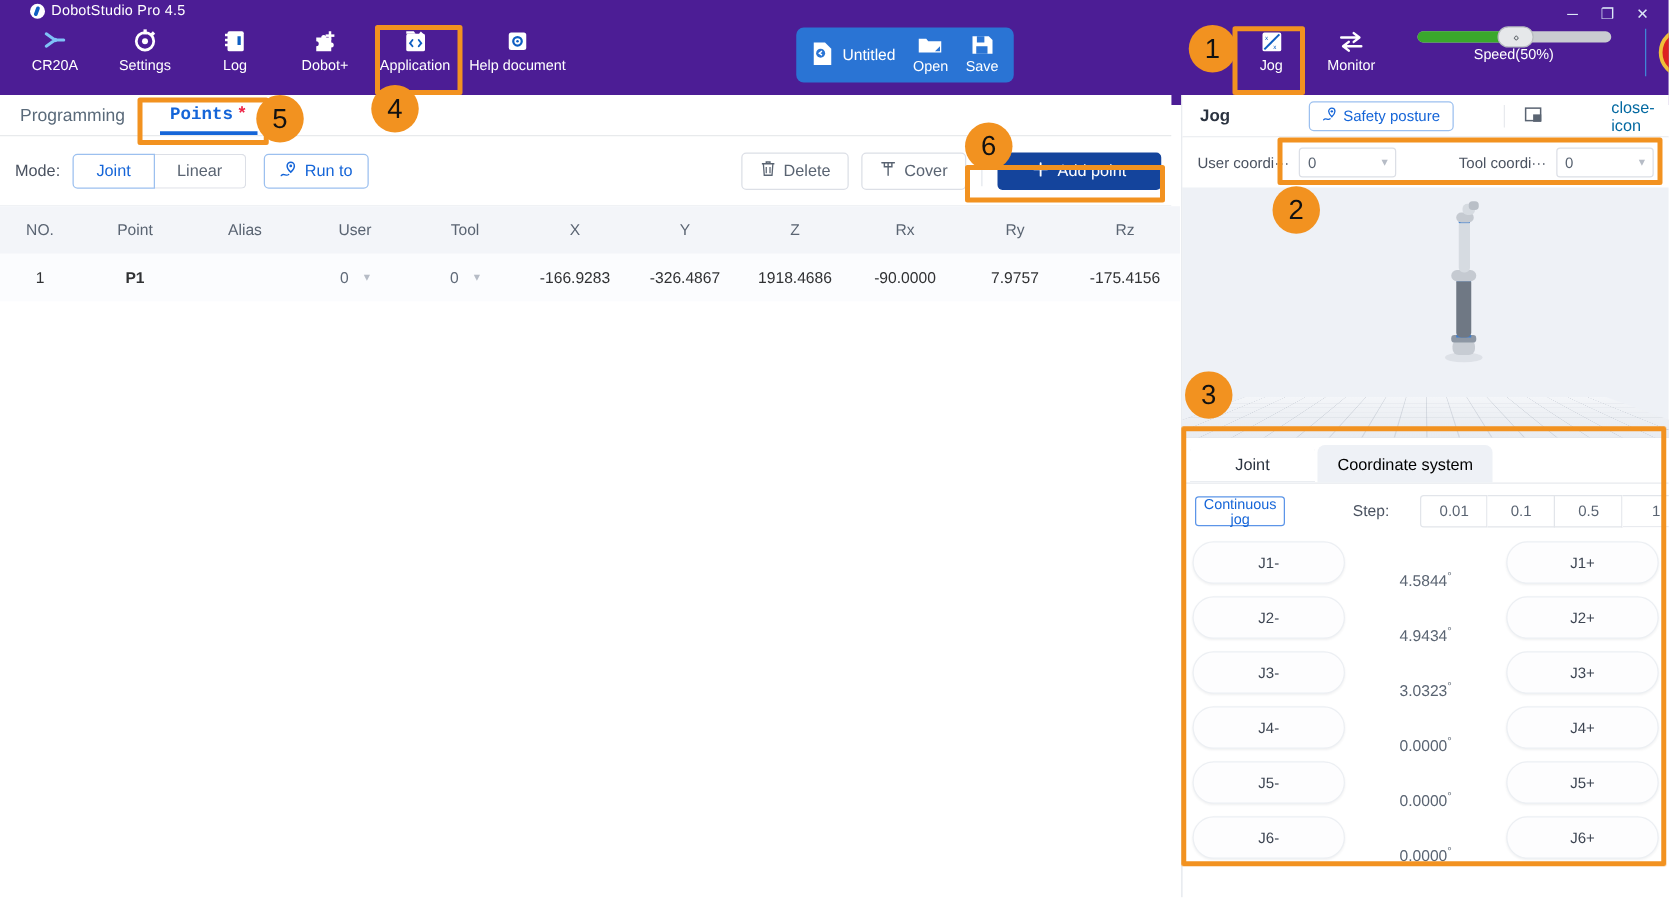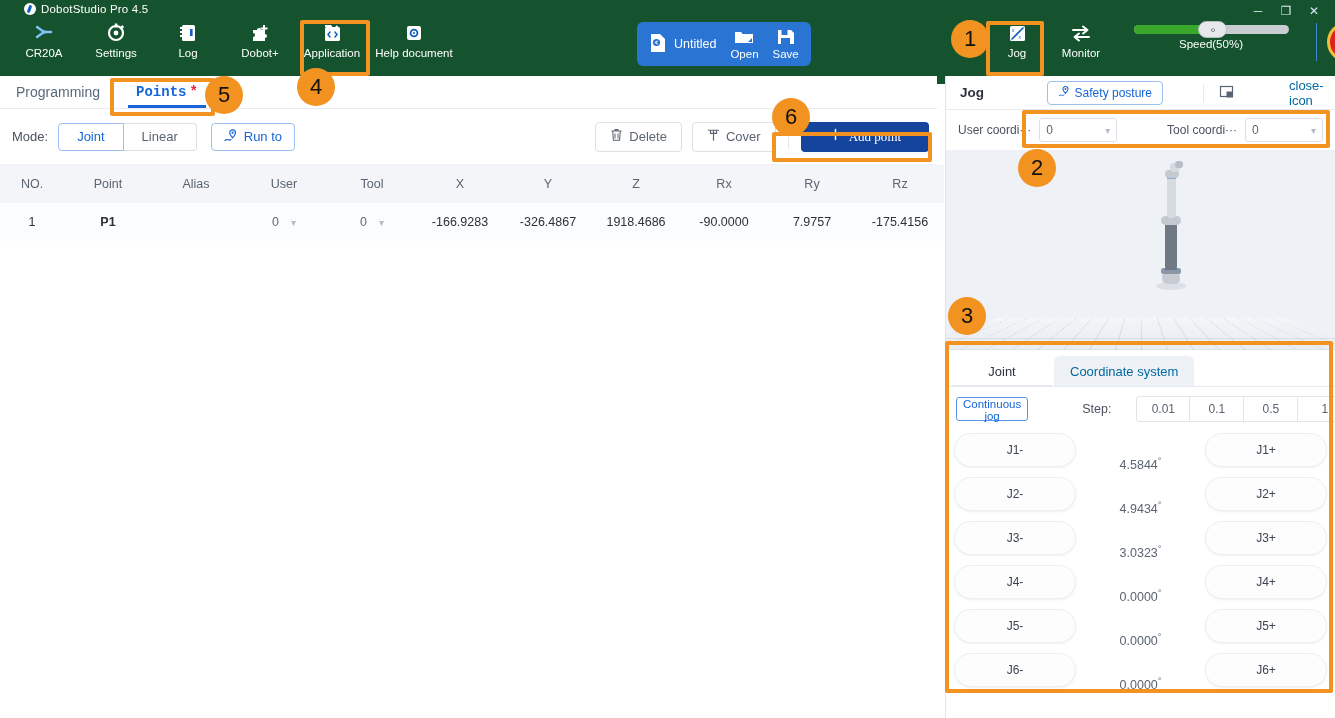--- a/index.html
+++ b/index.html
@@ -8,21 +8,21 @@
     font-family: "Liberation Sans", sans-serif;
     background:#ffffff;
     color:#303133;
     font-size:13px;
     position:relative;
   }
 
   
   .ribbon{
     position:absolute; left:0; top:0; width:1335px; height:84px;
-    background:#14532d;
+    background:#4c1d95;
   }
   .ribbon-title{
     position:absolute; left:24px; top:3px;
     font-size:11.5px; color:#ffffff; letter-spacing:.2px;
     display:flex; align-items:center; gap:5px;
   }
   .app-logo{
     width:12px;height:12px;border-radius:50%;
     background:#ffffff; position:relative; display:inline-block;
   }
@@ -123,21 +123,21 @@
   .tb-right{margin-left:auto;display:flex;align-items:center;gap:0px;}
   .btn-plain{
     height:30px;padding:0 14px;border:1px solid #dcdfe6;border-radius:4px;background:#fff;
     color:#5a6472;font-size:13px;cursor:pointer;display:flex;align-items:center;gap:6px;
     margin-left:10px; font-family:inherit;
   }
   .tb-sep{width:1px;height:24px;background:#e4e7ed;margin:0 12px;}
   .btn-primary{
     height:30px;padding:0 28px;border:none;border-radius:4px;background:#14449c;
     color:#fff;font-size:13px;cursor:pointer;display:flex;align-items:center;gap:7px;
-    font-family:Liberation Serif, serif;
+    font-family:Liberation Sans, sans-serif;
   }
 
   
   table.pts{ width:932px; border-collapse:collapse; table-layout:fixed;}
   table.pts th{
     background:#f3f5f9; height:38px; font-weight:normal; font-size:12.5px;
     color:#5a6472; text-align:center;
   }
   table.pts td{
     height:38px; font-size:12.5px; color:#303133; text-align:center;
@@ -191,21 +191,21 @@
       linear-gradient(#f4f6f9,#e9ecf1);
     transform:perspective(160px) rotateX(62deg);
     transform-origin:bottom center;
   }
   .robot{position:absolute;left:198px;bottom:60px;width:54px;height:130px;}
 
   
   .jtabs{display:flex;align-items:flex-end;height:36px;padding-left:6px;background:#fff;}
   .jtab{
     height:30px;min-width:100px;padding:0 16px;display:flex;align-items:center;justify-content:center;
-    font-size:13px;color:#0369a1;background:#eef1f6;border-radius:6px 6px 0 0;cursor:pointer;
+    font-size:13px;color:#000000;background:#eef1f6;border-radius:6px 6px 0 0;cursor:pointer;
     margin-right:2px;
   }
   .jtab.on{background:#fff;color:#2b3340;box-shadow:0 -1px 0 #e4e7ed inset;}
   .jtabs-line{height:1px;background:#e7eaee;}
 
   .steprow{
     height:44px;display:flex;align-items:center;padding:0 10px;gap:17px;
   }
   .contjog{
     height:24px;padding:0 6px;border:1px solid #5c95e8;border-radius:3px;background:#fff;

